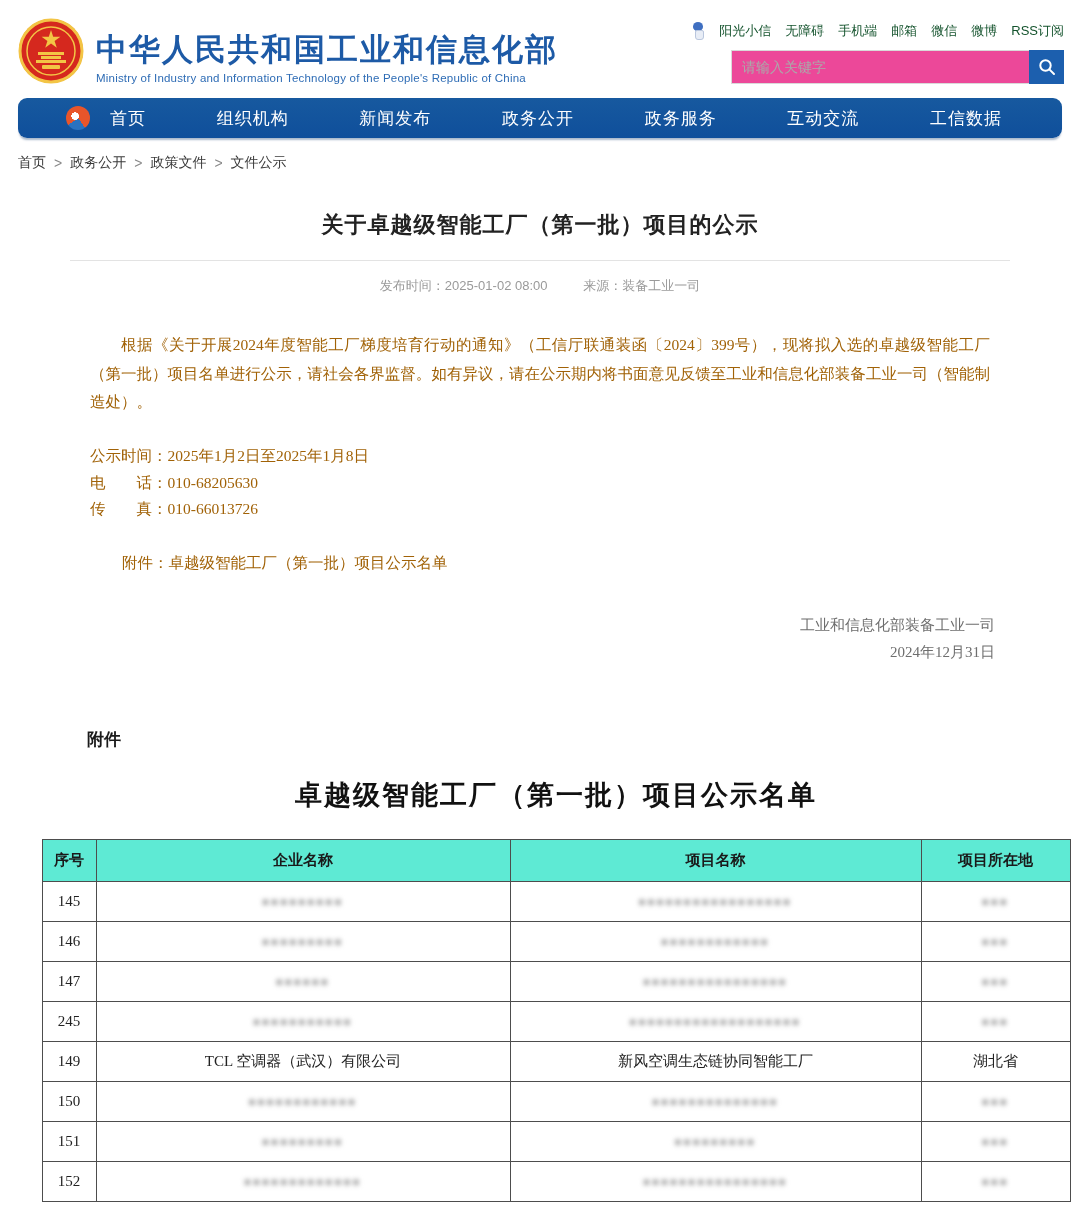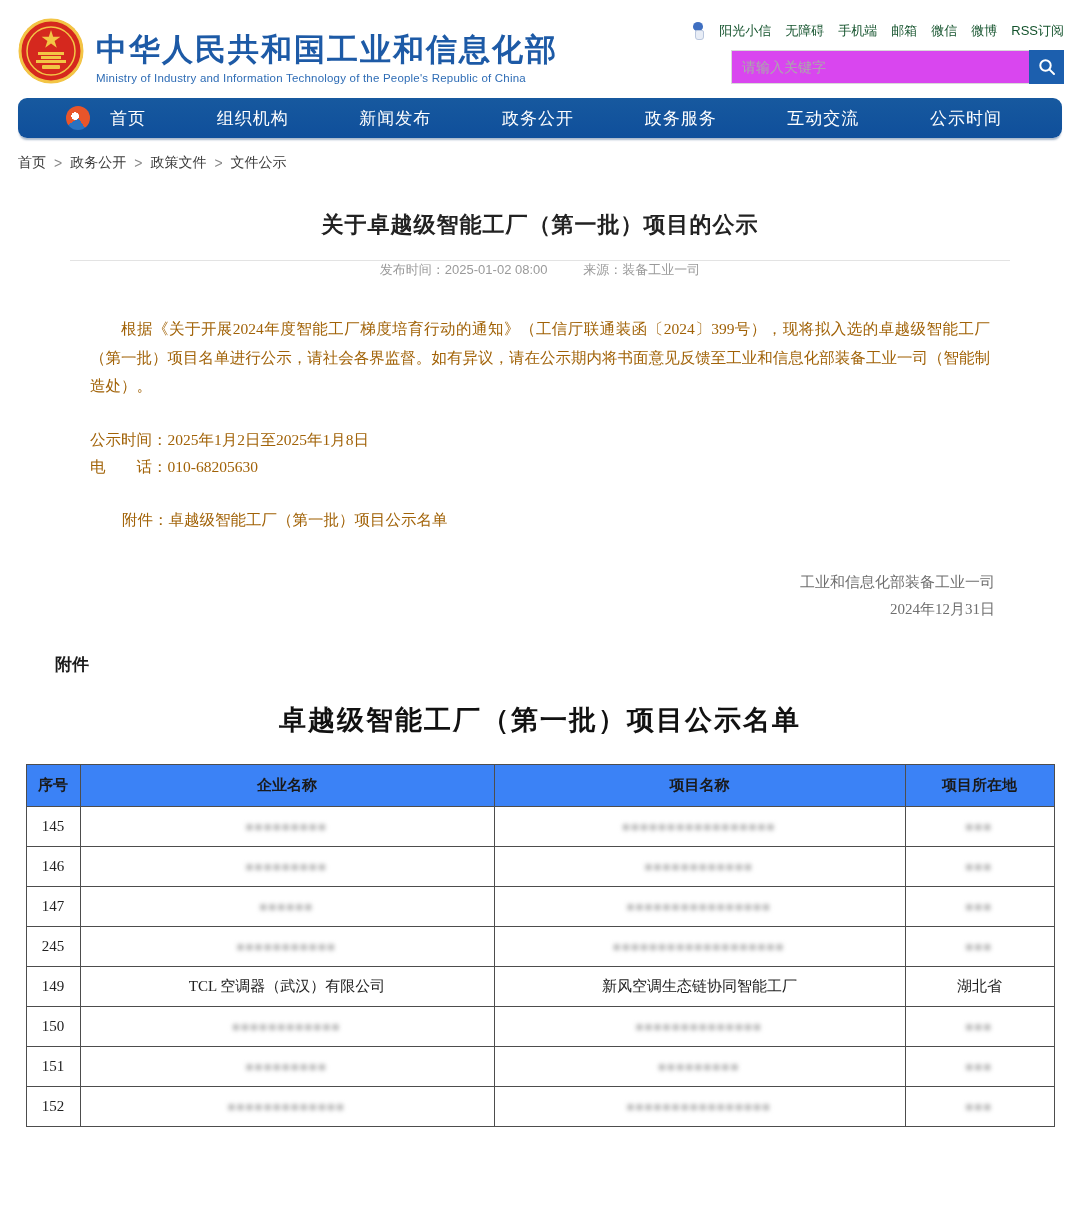--- a/index.html
+++ b/index.html
@@ -46,21 +46,21 @@
   }
   .mascot-icon::after {
     content: ""; position: absolute; bottom: 0; left: 3.5px; width: 7px; height: 8px;
     background: #e8edf6; border-radius: 2px 2px 3px 3px; border: 1px solid #b9c6dd;
   }
   .search-bar { display: flex; align-items: stretch; }
   .search-input {
     width: 298px; height: 34px;
     border: 1px solid #d9d9d9; border-right: none;
     padding: 0 10px; font-size: 14px; color: #333;
-    outline: none; background: #d946ef;
+    outline: none; background: #ec4899;
     font-family: "Liberation Sans", sans-serif;
   }
   .search-input::placeholder { color: #aaa; }
   .search-button {
     width: 35px; height: 34px; border: none; background: #1c5fae;
     display: flex; align-items: center; justify-content: center; cursor: pointer;
   }
 
   
   .main-nav {
@@ -100,20 +100,21 @@
   .article-title {
     text-align: center;
     font-size: 22px; font-weight: bold; color: #222;
     letter-spacing: 1px;
   }
   .title-divider {
     border: none; border-top: 1px solid #e3e3e3;
     margin: 20px 70px 0 70px;
   }
   .article-meta {
+    margin-top: 16px;
     text-align: center;
     font-size: 13px; color: #9a9a9a;
   }
   .article-meta .meta-item { margin: 0 16px; }
   .article-body {
     margin: 36px 90px 0 90px;
     font-family: Liberation Serif, serif;
     font-size: 15.5px; color: #a16207; line-height: 1.85;
     text-align: justify;
   }
@@ -122,21 +123,21 @@
   .info-lines div { line-height: 1.72; }
   .attachment-line { margin-top: 26px; padding-left: 32px; }
   .signature-block {
     margin: 34px 85px 0 0;
     text-align: right;
     font-family: "Liberation Serif", "DejaVu Serif", serif;
     font-size: 15px; color: #6e6e6e; line-height: 1.8;
   }
 
   
-  .attachment-section { margin-top: 30px; }
+  .attachment-section { margin-top: 62px; padding-left: 32px; }
   .attachment-label {
     margin-left: 55px;
     font-size: 17px; font-weight: bold; color: #1a1a1a;
   }
   .attachment-title {
     margin-top: 26px;
     text-align: center;
     font-family: "Liberation Serif", "DejaVu Serif", serif;
     font-size: 27px; font-weight: bold; color: #111;
     letter-spacing: 2px;
@@ -152,21 +153,21 @@
   .list-table th, .list-table td {
     border: 1px solid #4d4d4d;
     text-align: center;
     vertical-align: middle;
     overflow: hidden;
   }
   .list-table th {
     height: 42px;
     font-size: 15px; font-weight: bold; color: #1a1a1a;
     font-family: "Liberation Sans", sans-serif;
-    background: #3b82f6;
+    background: #5eead4;
   }
   .list-table td {
     height: 40px;
     font-family: "Liberation Serif", "DejaVu Serif", serif;
     font-size: 15px; color: #222;
   }
   .col-no { width: 54px; }
   .col-company { width: 414px; }
   .col-project { width: 411px; }
   .col-province { width: 149px; }
@@ -223,21 +224,21 @@
 
 <nav class="main-nav">
   <span class="nav-logo-icon"></span>
   <div class="nav-items">
     <span class="nav-item">首页</span>
     <span class="nav-item">组织机构</span>
     <span class="nav-item">新闻发布</span>
     <span class="nav-item">政务公开</span>
     <span class="nav-item">政务服务</span>
     <span class="nav-item">互动交流</span>
-    <span class="nav-item">公示时间</span>
+    <span class="nav-item">工信数据</span>
   </div>
 </nav>
 
 <div class="breadcrumb">
   <span class="crumb">首页</span>
   <span class="crumb-sep">&gt;</span>
   <span class="crumb">政务公开</span>
   <span class="crumb-sep">&gt;</span>
   <span class="crumb">政策文件</span>
   <span class="crumb-sep">&gt;</span>
@@ -250,20 +251,21 @@
   <div class="article-meta">
     <span class="meta-item">发布时间：2025-01-02 08:00</span>
     <span class="meta-item">来源：装备工业一司</span>
   </div>
 
   <div class="article-body">
     <p>根据《关于开展2024年度智能工厂梯度培育行动的通知》（工信厅联通装函〔2024〕399号），现将拟入选的卓越级智能工厂（第一批）项目名单进行公示，请社会各界监督。如有异议，请在公示期内将书面意见反馈至工业和信息化部装备工业一司（智能制造处）。</p>
     <div class="info-lines">
       <div>公示时间：2025年1月2日至2025年1月8日</div>
       <div>电　　话：010-68205630</div>
+      <div>传　　真：010-66013726</div>
     </div>
     <div class="attachment-line">附件：卓越级智能工厂（第一批）项目公示名单</div>
   </div>
 
   <div class="signature-block">
     <div>工业和信息化部装备工业一司</div>
     <div>2024年12月31日</div>
   </div>
 </article>
 

